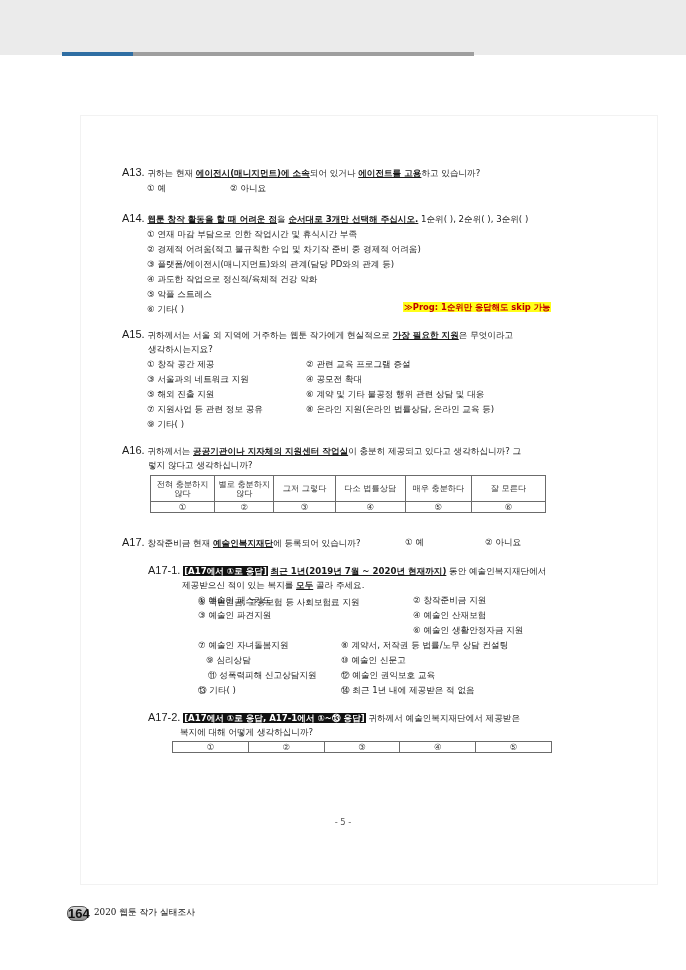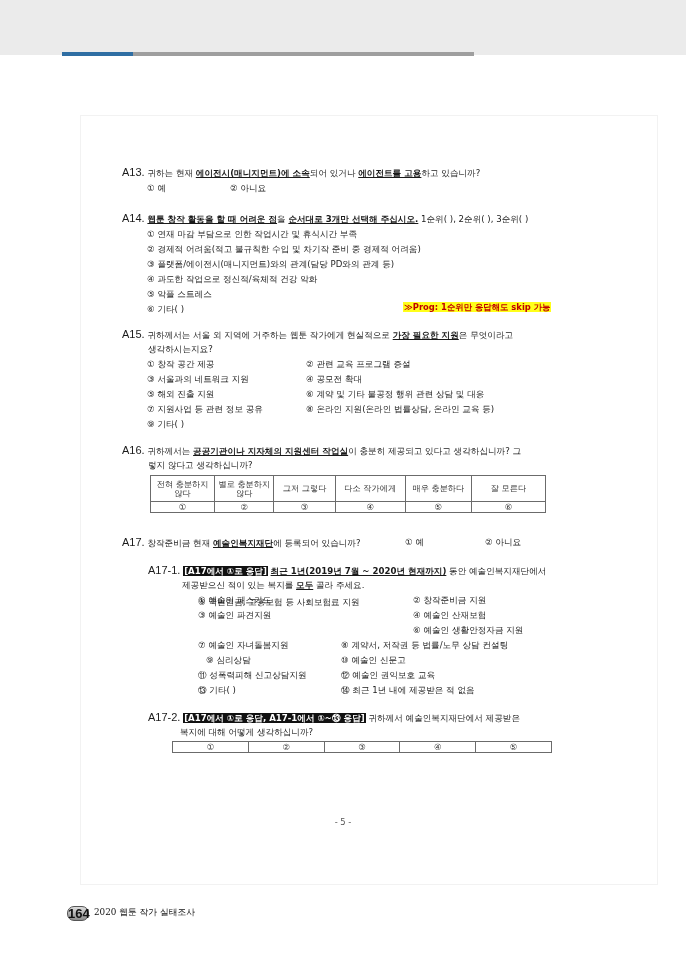--- a/index.html
+++ b/index.html
@@ -77,21 +77,21 @@
   <span class="qnum">A16.</span>
   <span>귀하께서는 </span><span class="b u">공공기관이나 지자체의 지원센터 작업실</span><span>이 충분히 제공되고 있다고 생각하십니까? 그</span>
 </div>
 <div class="q" style="left:148px; top:458px;">렇지 않다고 생각하십니까?</div>
 <table class="scale" style="left:150px; top:475px; width:396px;">
   <tbody>
       <tr class="hdr">
     <td style="width:65px">전혀 충분하지 않다</td>
     <td style="width:60px">별로 충분하지 않다</td>
     <td style="width:62px">그저 그렇다</td>
-    <td style="width:71px">다소 작가에게</td>
+    <td style="width:71px">다소 법률상담</td>
     <td style="width:67px">매우 충분하다</td>
     <td style="width:75px">잘 모른다</td>
   </tr>
   <tr class="num">
     <td>①</td>
     <td>②</td>
     <td>③</td>
     <td>④</td>
     <td>⑤</td>
     <td>⑥</td>
@@ -117,21 +117,21 @@
 <div class="opt" style="left:198px; top:594px;">① 예술인 패스카드</div>
 <div class="opt" style="left:413px; top:594px;">② 창작준비금 지원</div>
 <div class="opt" style="left:198px; top:609px;">③ 예술인 파견지원</div>
 <div class="opt" style="left:413px; top:609px;">④ 예술인 산재보험</div>
 <div class="opt" style="left:198px; top:596px;">⑤ 국민연금, 고용보험 등 사회보험료 지원</div>
 <div class="opt" style="left:413px; top:624px;">⑥ 예술인 생활안정자금 지원</div>
 <div class="opt" style="left:198px; top:639px;">⑦ 예술인 자녀돌봄지원</div>
 <div class="opt" style="left:341px; top:639px;">⑧ 계약서, 저작권 등 법률/노무 상담 컨설팅</div>
 <div class="opt" style="left:198px; top:654px;margin-left:8px;">⑨ 심리상담</div>
 <div class="opt" style="left:341px; top:654px;">⑩ 예술인 신문고</div>
-<div class="opt" style="left:198px; top:669px;">⑪ 성폭력피해 신고상담지원</div>
+<div class="opt" style="left:208px; top:669px;">⑪ 성폭력피해 신고상담지원</div>
 <div class="opt" style="left:341px; top:669px;">⑫ 예술인 권익보호 교육</div>
 <div class="opt" style="left:198px; top:684px;">⑬ 기타(                  )</div>
 <div class="opt" style="left:341px; top:684px;">⑭ 최근 1년 내에 제공받은 적 없음</div>
 
 <div class="q" style="left:148px; top:710px;">
   <span class="qnum">A17-2.</span>
   <span class="hl-black">[A17에서 ①로 응답, A17-1에서 ①~⑬ 응답]</span><span> 귀하께서 예술인복지재단에서 제공받은</span>
 </div>
 <div class="q" style="left:180px; top:725px;">복지에 대해 어떻게 생각하십니까?</div>
 <table class="scale" style="left:172px; top:741px; width:380px;">

